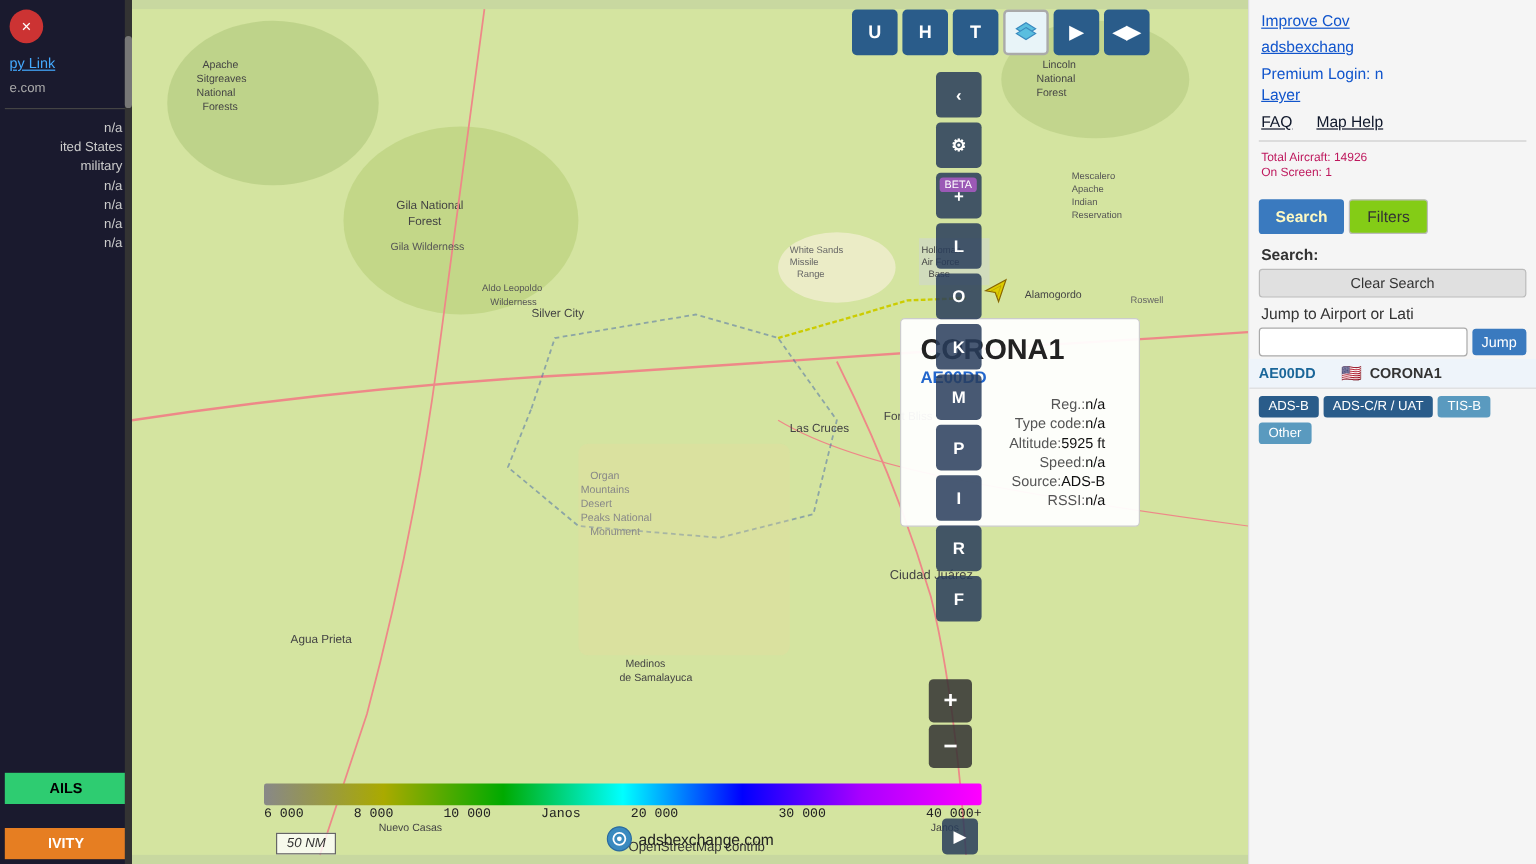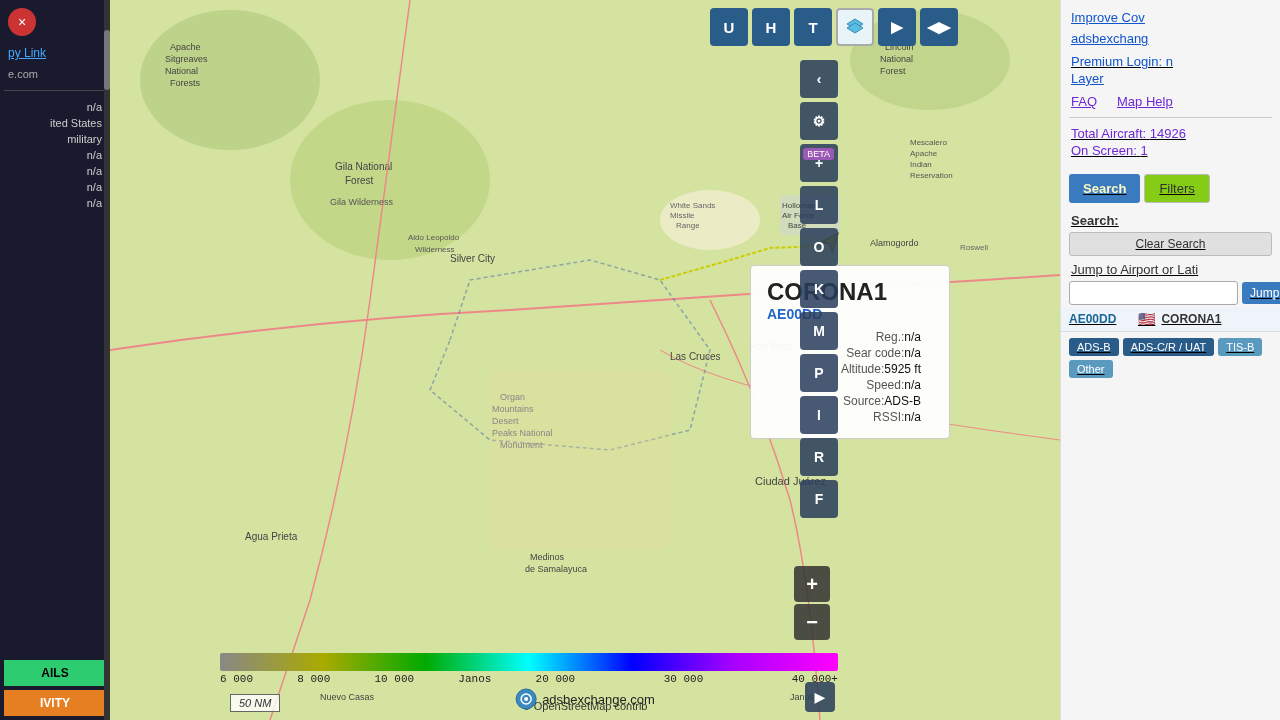--- a/index.html
+++ b/index.html
@@ -74,20 +74,21 @@
     }
     .sidebar-btn-orange {
       background: #e67e22;
       color: #fff;
       border: none;
       width: 100%;
       padding: 6px 4px;
       font-size: 12px;
       font-weight: bold;
       cursor: pointer;
+      margin-top: 16px;
     }
 
     
     #map-area {
       flex: 1;
       height: 720px;
       position: relative;
       overflow: hidden;
       background: #c8d8a0;
     }
@@ -172,29 +173,28 @@
     }
     .toolbar-btn-next {
       background: #2a5c8a;
     }
     .toolbar-btn-prevnext {
       background: #2a5c8a;
     }
 
     
     #right-panel {
-      width: 220px;
+      width: 240px;
       height: 720px;
       background: #f5f5f5;
       flex-shrink: 0;
       display: flex;
       flex-direction: column;
       border-left: 1px solid #ddd;
       overflow-y: auto;
-      text-decoration: underline;
     }
     .right-header {
       padding: 10px 10px 4px;
       font-size: 13px;
       color: #1155cc;
       text-decoration: underline;
       cursor: pointer;
     }
     .right-subheader {
       padding: 2px 10px 6px;
@@ -203,33 +203,33 @@
       text-decoration: underline;
       cursor: pointer;
     }
     .right-links {
       display: flex;
       gap: 20px;
       padding: 4px 10px 8px;
       font-size: 13px;
     }
     .right-link {
-      color: #6d28d9;
+      color: #0f172a;
       text-decoration: underline;
       cursor: pointer;
     }
     .right-divider {
       height: 1px;
       background: #ccc;
       margin: 0 8px;
     }
     .right-stats {
       padding: 8px 10px;
-      font-size: 13px;
-      color: #6d28d9;
+      font-size: 10px;
+      color: #be185d;
     }
     .right-stat-row { margin-bottom: 2px; }
     .right-actions {
       display: flex;
       gap: 4px;
       padding: 6px 8px;
     }
     .right-btn-primary {
       background: #3a7abf;
       color: #fef9c3;
@@ -662,21 +662,21 @@
   </svg>
 
   <div class="aircraft-popup">
     <div class="popup-callsign">CORONA1</div>
     <div class="popup-hex">AE00DD</div>
     <div class="popup-row">
       <span class="popup-label">Reg.:</span>
       <span class="popup-value">n/a</span>
     </div>
     <div class="popup-row">
-      <span class="popup-label">Sear code:</span>
+      <span class="popup-label">Type code:</span>
       <span class="popup-value">n/a</span>
     </div>
     <div class="popup-row">
       <span class="popup-label">Altitude:</span>
       <span class="popup-value">5925 ft</span>
     </div>
     <div class="popup-row">
       <span class="popup-label">Speed:</span>
       <span class="popup-value">n/a</span>
     </div>

